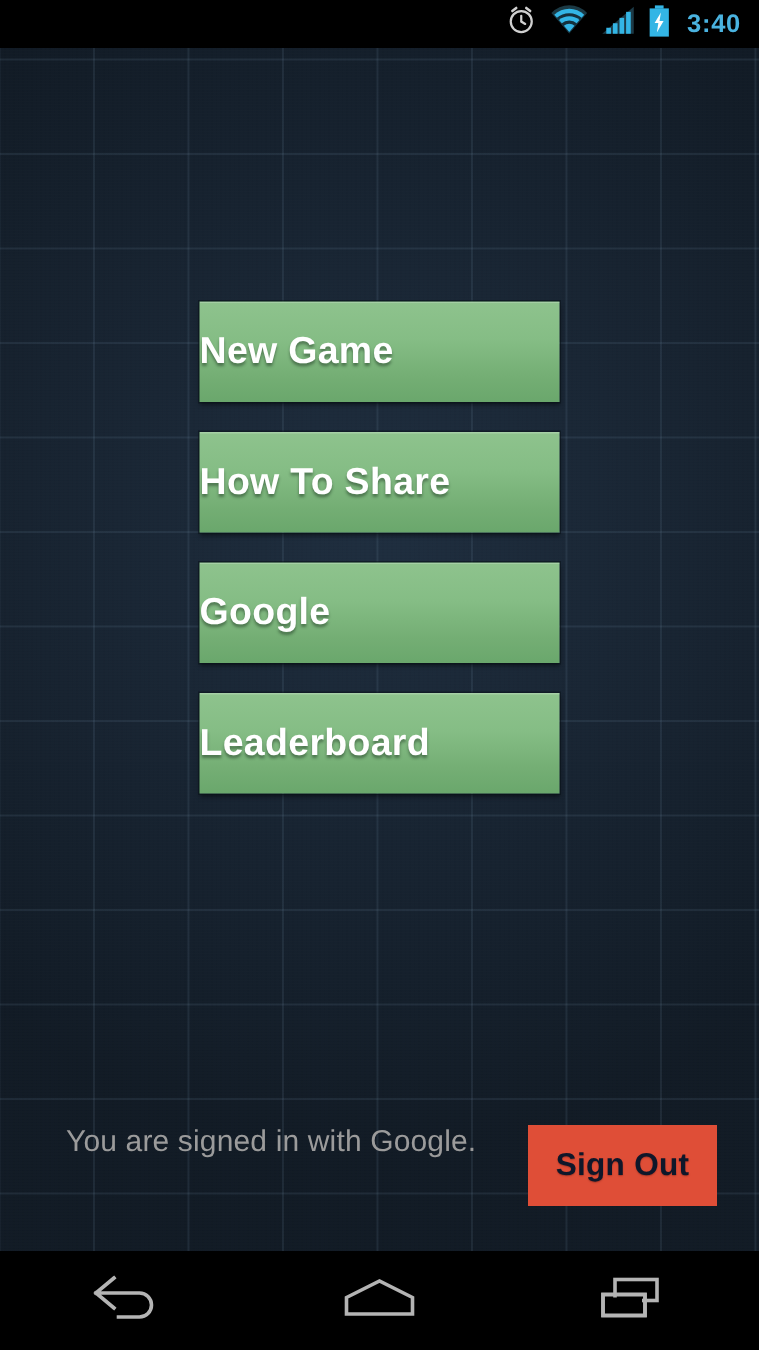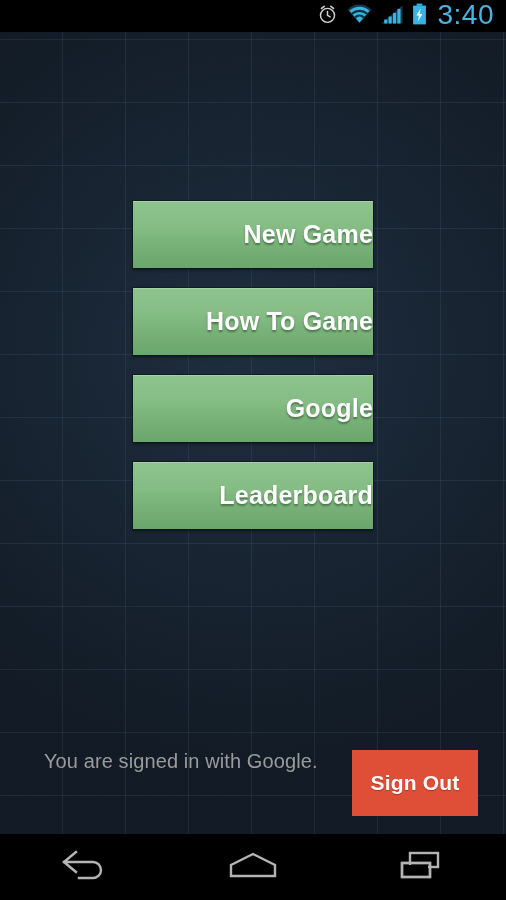--- a/index.html
+++ b/index.html
@@ -20,22 +20,22 @@
   #status-bar {
     position:absolute; left:0; top:0;
     width:506px; height:32px;
     background:#000000;
     display:flex; align-items:center; justify-content:flex-end;
     padding-right:12px;
   }
   .sb-icon { display:block; margin-left:9px; }
   #status-clock {
     color:#4ab3e0;
-    font-size:28px;
-    font-weight:400;
+    font-size:17px;
+    font-weight:700;
     letter-spacing:0.5px;
     margin-left:11px;
     line-height:1;
     padding-bottom:2px;
   }
 
   
   #wallpaper {
     position:absolute; left:0; top:32px;
     width:506px; height:802px;
@@ -72,21 +72,21 @@
       0 0 0 1px rgba(10,18,26,0.55),
       0 2px 3px rgba(0,0,0,0.45),
       inset 0 1px 0 rgba(255,255,255,0.22);
     color:#ffffff;
     font-family:"Liberation Sans", sans-serif;
     font-size:25px;
     font-weight:bold;
     letter-spacing:0.2px;
     text-shadow:0 2px 2px rgba(20,40,25,0.45);
     cursor:pointer;
-    text-align:right;
+    text-align:left;
     line-height:67px;
   }
   .menu-btn:last-child { margin-bottom:16px; }
 
   
   #footer {
     position:absolute;
     left:0; top:718px;
     width:506px; height:116px;
     display:flex; align-items:center;
@@ -96,24 +96,24 @@
     left:44px; top:32px;
     color:#9b9b9b;
     font-size:20px;
     font-weight:400;
     letter-spacing:0.1px;
     white-space:nowrap;
   }
   #signout-button {
     position:absolute;
     left:352px; top:750px;
-    width:126px; height:66px;
+    width:126px; height:54px;
     border:none;
     background:#df4e37;
-    color:#ffffff;
+    color:#0f172a;
     font-family:"Liberation Sans", sans-serif;
     font-size:21px;
     font-weight:bold;
     letter-spacing:0.2px;
     cursor:pointer;
     text-shadow:0 1px 1px rgba(90,25,15,0.4);
   }
 
   
   #nav-bar {
@@ -176,21 +176,21 @@
 
     <span id="status-clock">3:40</span>
   </div>
 
   <div id="wallpaper">
     <div id="noise"></div>
   </div>
 
   <div id="menu">
     <button class="menu-btn">New Game</button>
-    <button class="menu-btn">How To Game</button>
+    <button class="menu-btn">How To Share</button>
     <button class="menu-btn">Google</button>
     <button class="menu-btn">Leaderboard</button>
   </div>
 
   <div id="footer">
     <span id="signin-status">You are signed in with Google.</span>
   </div>
   <button id="signout-button">Sign Out</button>
 
   <div id="nav-bar">

